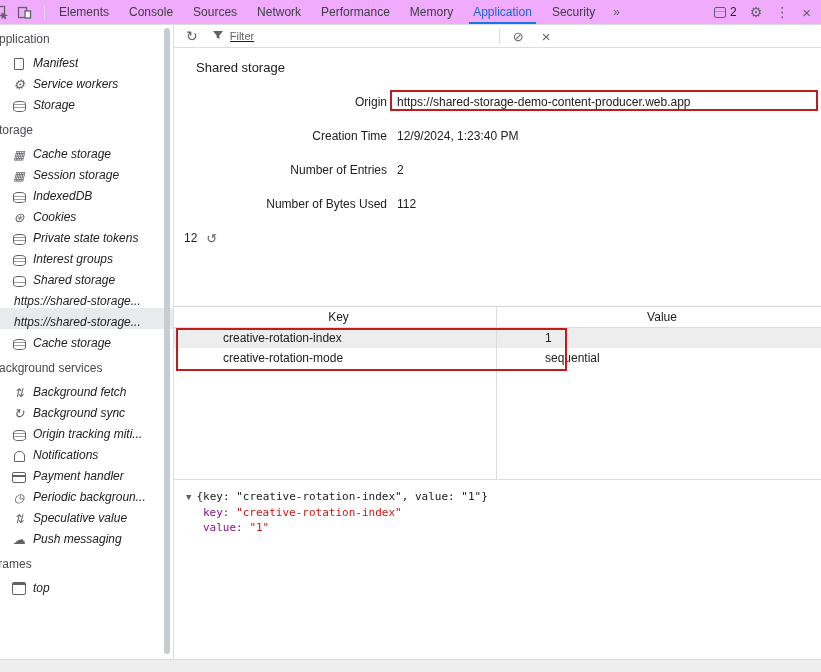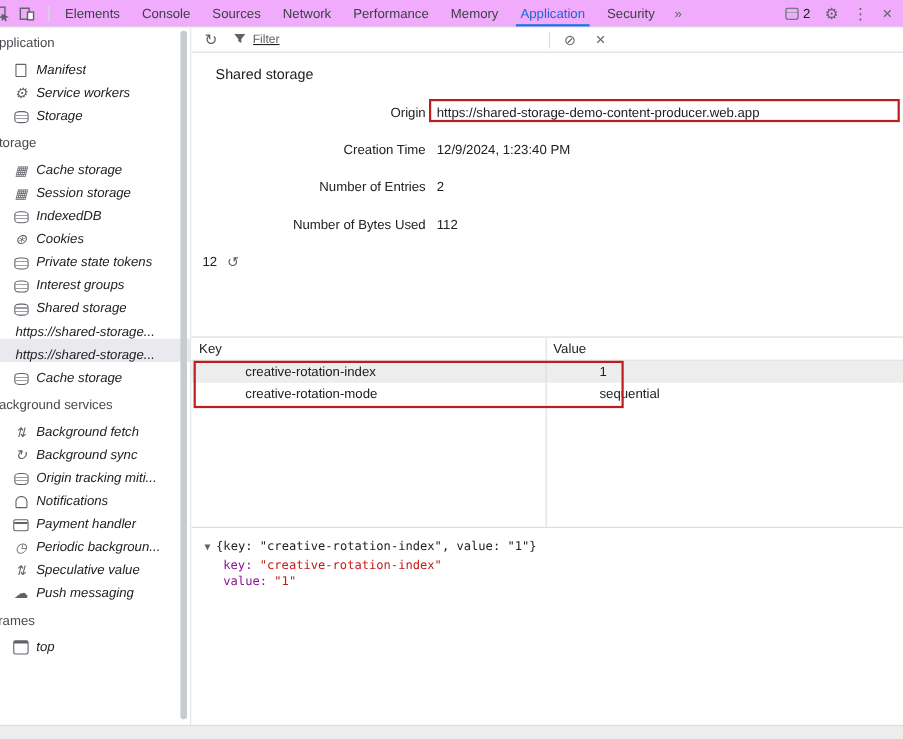--- a/index.html
+++ b/index.html
@@ -65,21 +65,21 @@
   .fields { position:absolute; top:60px; left:0; right:0; }
   .frow { height:34px; display:flex; align-items:center; }
   .flabel { flex:0 0 213px; display:flex; justify-content:flex-end; align-items:center; gap:5px;
     color:#202124; text-align:right; }
   .fvalue { margin-left:10px; display:flex; align-items:center; gap:9px; }
   .info { color:#5f6368; font-size:12px; }
   .undo { color:#5f6368; font-size:13px; }
 
   .grid { position:absolute; top:281px; left:0; right:0; height:173px; border-top:1px solid #cfd3d7; }
   .gdiv { position:absolute; top:0; bottom:0; left:322px; width:1px; background:#dadce0; }
-  .ghead { height:21px; display:flex; align-items:center; border-bottom:1px solid #dadce0; background:#fff; }
+  .ghead { height:21px; display:flex; align-items:center; border-bottom:1px solid #dadce0; background:#fff;text-align:center; }
   .gc-key { flex:0 0 322px; padding-left:7px; overflow:hidden; white-space:nowrap; }
   .gc-val { flex:1; padding-left:7px; overflow:hidden; white-space:nowrap; }
   .grow { height:20px; display:flex; align-items:center;padding-left:42px; }
   .grow.odd { background:#ededee; }
 
   .preview { position:absolute; top:454px; left:0; right:0; bottom:0; border-top:1px solid #dadce0;
     padding:9px 0 0 12px; font-family:"DejaVu Sans Mono", monospace; font-size:11px; line-height:15px; color:#202124; }
   .tri { color:#5f6368; font-size:9px; margin-right:5px; }
   .pent { padding-left:17px; }
   .pname { color:#881391; }

